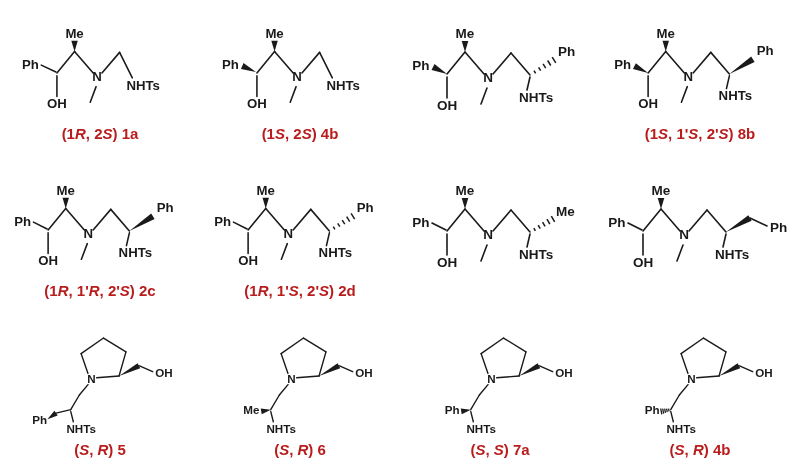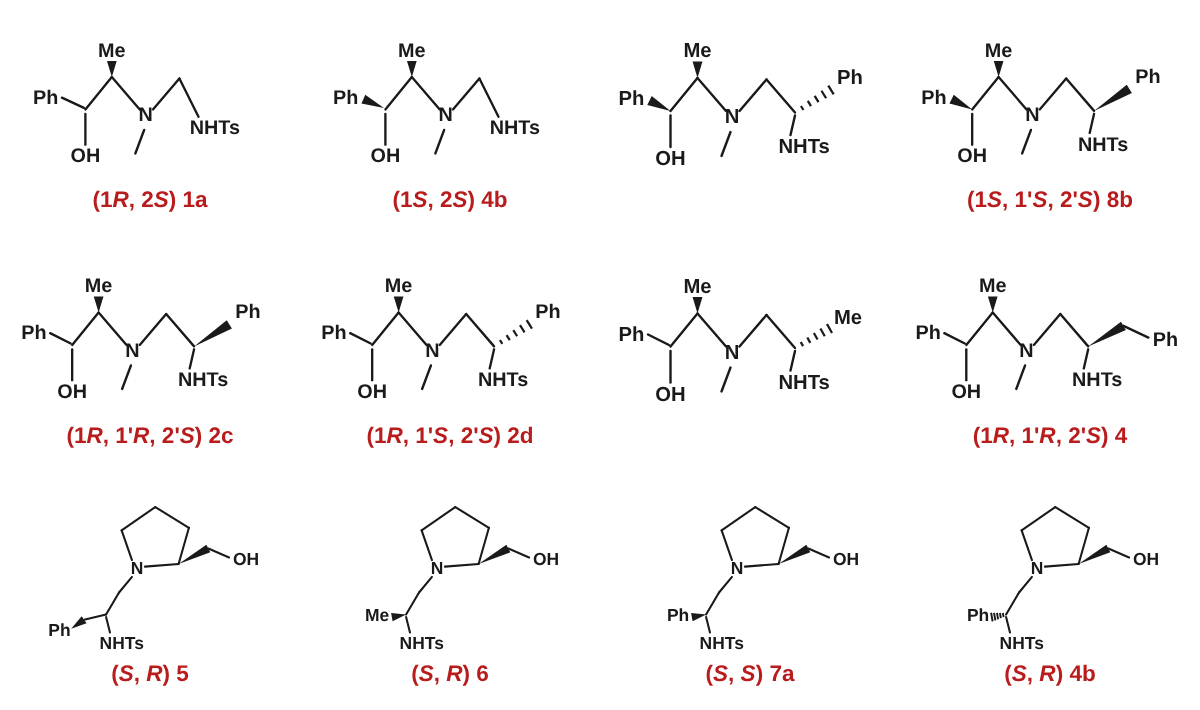--- a/index.html
+++ b/index.html
@@ -195,21 +195,20 @@
         <polygon points="123,52 148.6627743842295,40.85047037296483 145.3372256157705,35.14952962703517" fill="#1a1a1a"></polygon>
         <line x1="147" y1="38" x2="164" y2="46" stroke="#1a1a1a" stroke-width="1.6" stroke-linecap="round"></line>
         <line x1="123" y1="54" x2="120" y2="67" stroke="#1a1a1a" stroke-width="1.6" stroke-linecap="round"></line>
         <text x="14" y="47" text-anchor="middle" font-family="&quot;Liberation Sans&quot;, sans-serif" font-size="13.5" font-weight="600" fill="#1a1a1a">Ph</text>
         <text x="40" y="87" text-anchor="middle" font-family="&quot;Liberation Sans&quot;, sans-serif" font-size="13.5" font-weight="600" fill="#1a1a1a">OH</text>
         <text x="58" y="15" text-anchor="middle" font-family="&quot;Liberation Sans&quot;, sans-serif" font-size="13.5" font-weight="600" fill="#1a1a1a">Me</text>
         <text x="81" y="59" text-anchor="middle" font-family="&quot;Liberation Sans&quot;, sans-serif" font-size="13.5" font-weight="600" fill="#1a1a1a">N</text>
         <text x="167" y="52" text-anchor="start" font-family="&quot;Liberation Sans&quot;, sans-serif" font-size="13.5" font-weight="600" fill="#1a1a1a">Ph</text>
         <text x="112" y="79" text-anchor="start" font-family="&quot;Liberation Sans&quot;, sans-serif" font-size="13.5" font-weight="600" fill="#1a1a1a">NHTs</text>
       </svg>
-    <figcaption class="lbl"><span>(1</span><span class="it">R</span><span>, 1'</span><span class="it">R</span><span>, 2'</span><span class="it">S</span><span>) </span><span>4</span></figcaption>
   </figure>
 
   <figure class="cell r3">
     <svg class="mol" viewBox="0 0 195 124" width="195" height="124">
         <line x1="93" y1="53" x2="119" y2="51" stroke="#1a1a1a" stroke-width="1.6" stroke-linecap="round"></line>
         <line x1="119" y1="51" x2="127" y2="23" stroke="#1a1a1a" stroke-width="1.6" stroke-linecap="round"></line>
         <line x1="127" y1="23" x2="101" y2="7" stroke="#1a1a1a" stroke-width="1.6" stroke-linecap="round"></line>
         <line x1="101" y1="7" x2="75" y2="25" stroke="#1a1a1a" stroke-width="1.6" stroke-linecap="round"></line>
         <line x1="75" y1="25" x2="83" y2="48" stroke="#1a1a1a" stroke-width="1.6" stroke-linecap="round"></line>
         <polygon points="119,51 143.52646782209357,41.925729992346 140.47353217790643,36.074270007654" fill="#1a1a1a"></polygon>

